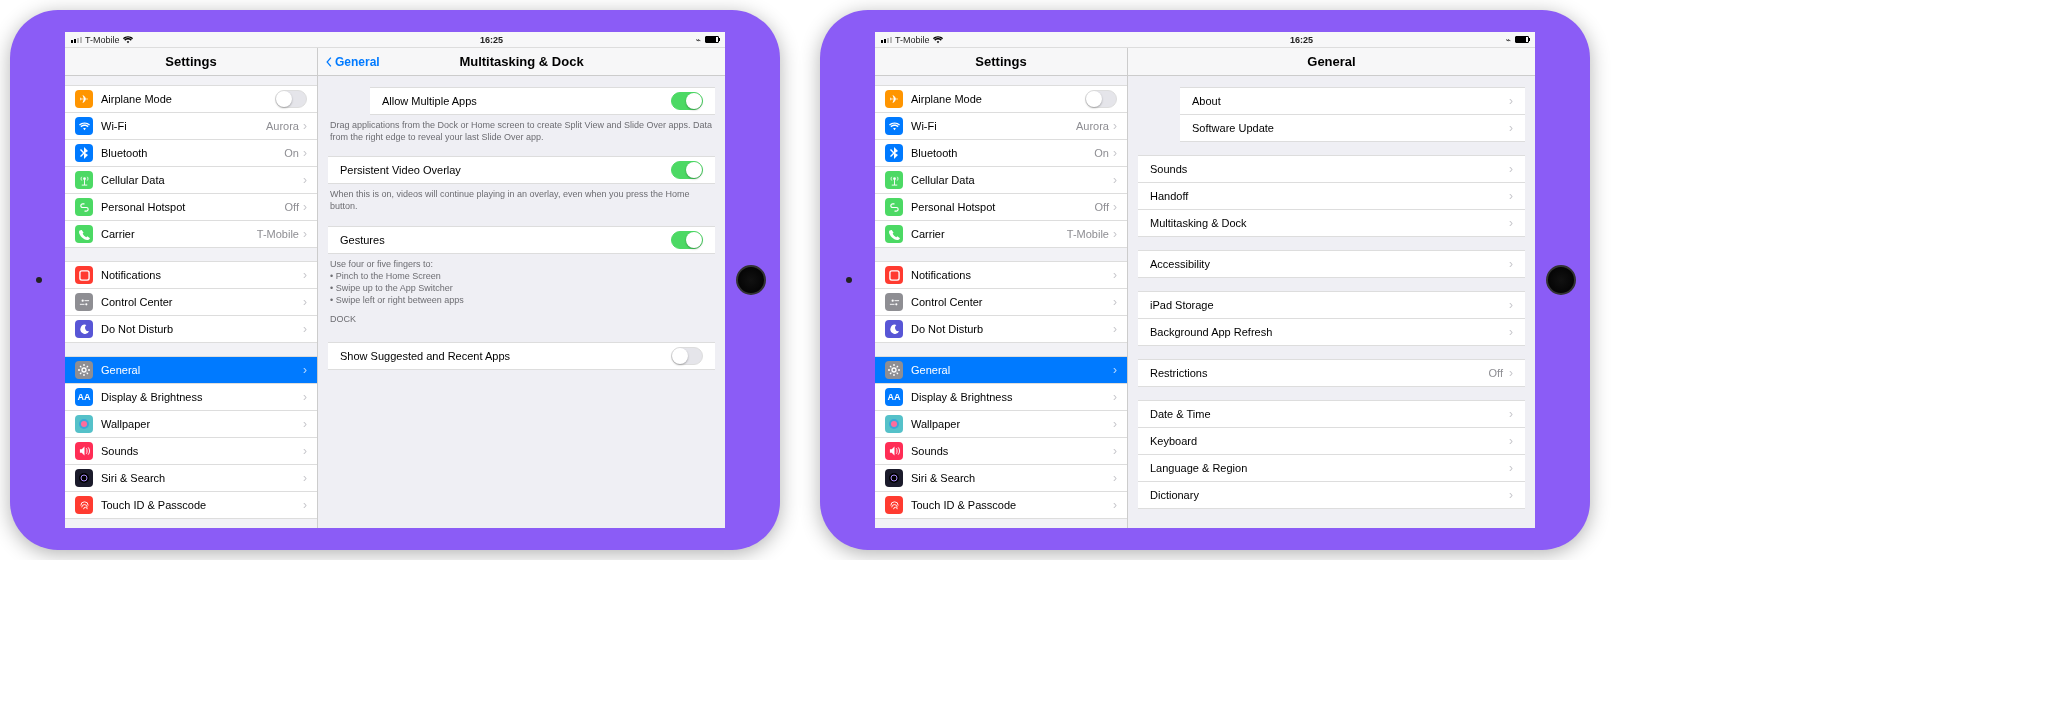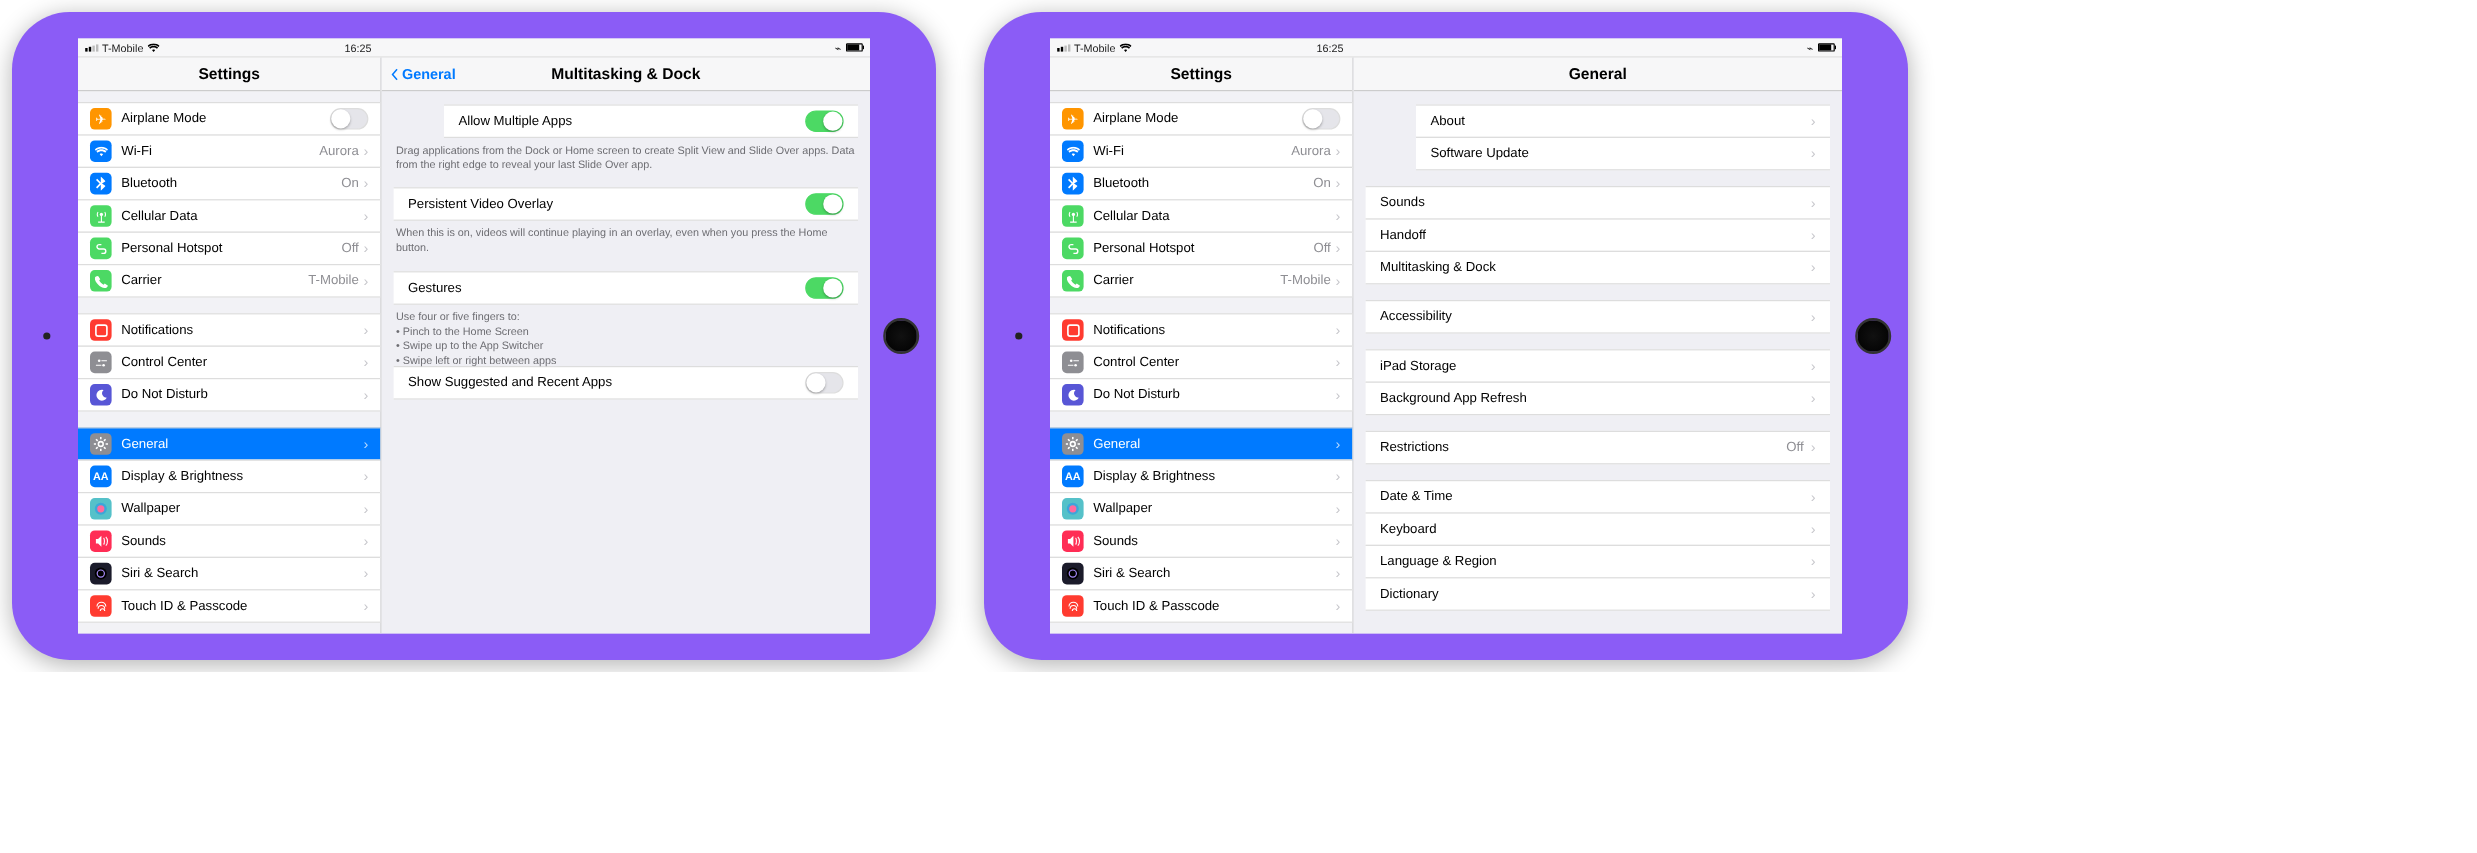--- a/index.html
+++ b/index.html
@@ -51,21 +51,21 @@
     height: 16px;
     background: #f7f7f8;
     display: flex;
     align-items: center;
     font-size: 9px;
     padding: 0 6px;
     border-bottom: 1px solid #ddd;
     color: #222;
   }
   .status-left { display:flex; gap:3px; align-items:center; flex:1;}
-  .status-center { flex:1; text-align:left; font-weight:400;}
+  .status-center { flex:1; text-align:right; font-weight:700;}
   .status-right { flex:1; text-align:right; display:flex; justify-content:flex-end; gap:4px; align-items:center;}
   .battery { width:14px;height:7px;border:1px solid #000;border-radius:1px;position:relative;}
   .battery::after{content:"";position:absolute;right:-2px;top:1px;width:1px;height:3px;background:#000;}
   .battery-fill{background:#000;height:100%;width:80%;}
   .split {
     display: flex;
     flex: 1;
     overflow: hidden;
   }
   .sidebar {
@@ -372,21 +372,22 @@
             <div class="footer-note">When this is on, videos will continue playing in an overlay, even when you press the Home button.</div>
             <div class="dgroup">
               <div class="dcell">
       <div class="dlabel">Gestures</div>
       <div class="toggle on">
                   <div class="knob"></div>
                 </div>
     </div>
             </div>
             <div class="footer-note">Use four or five fingers to:<br>• Pinch to the Home Screen<br>• Swipe up to the App Switcher<br>• Swipe left or right between apps</div>
-            <div class="dgroup" style="margin-top:0">
+            <div class="section-head">DOCK</div>
+            <div class="dgroup" style="margin-top:16px">
               <div class="dcell">
       <div class="dlabel">Show Suggested and Recent Apps</div>
       <div class="toggle ">
                   <div class="knob"></div>
                 </div>
     </div>
             </div>
           </div>
    </div>
   </div>

